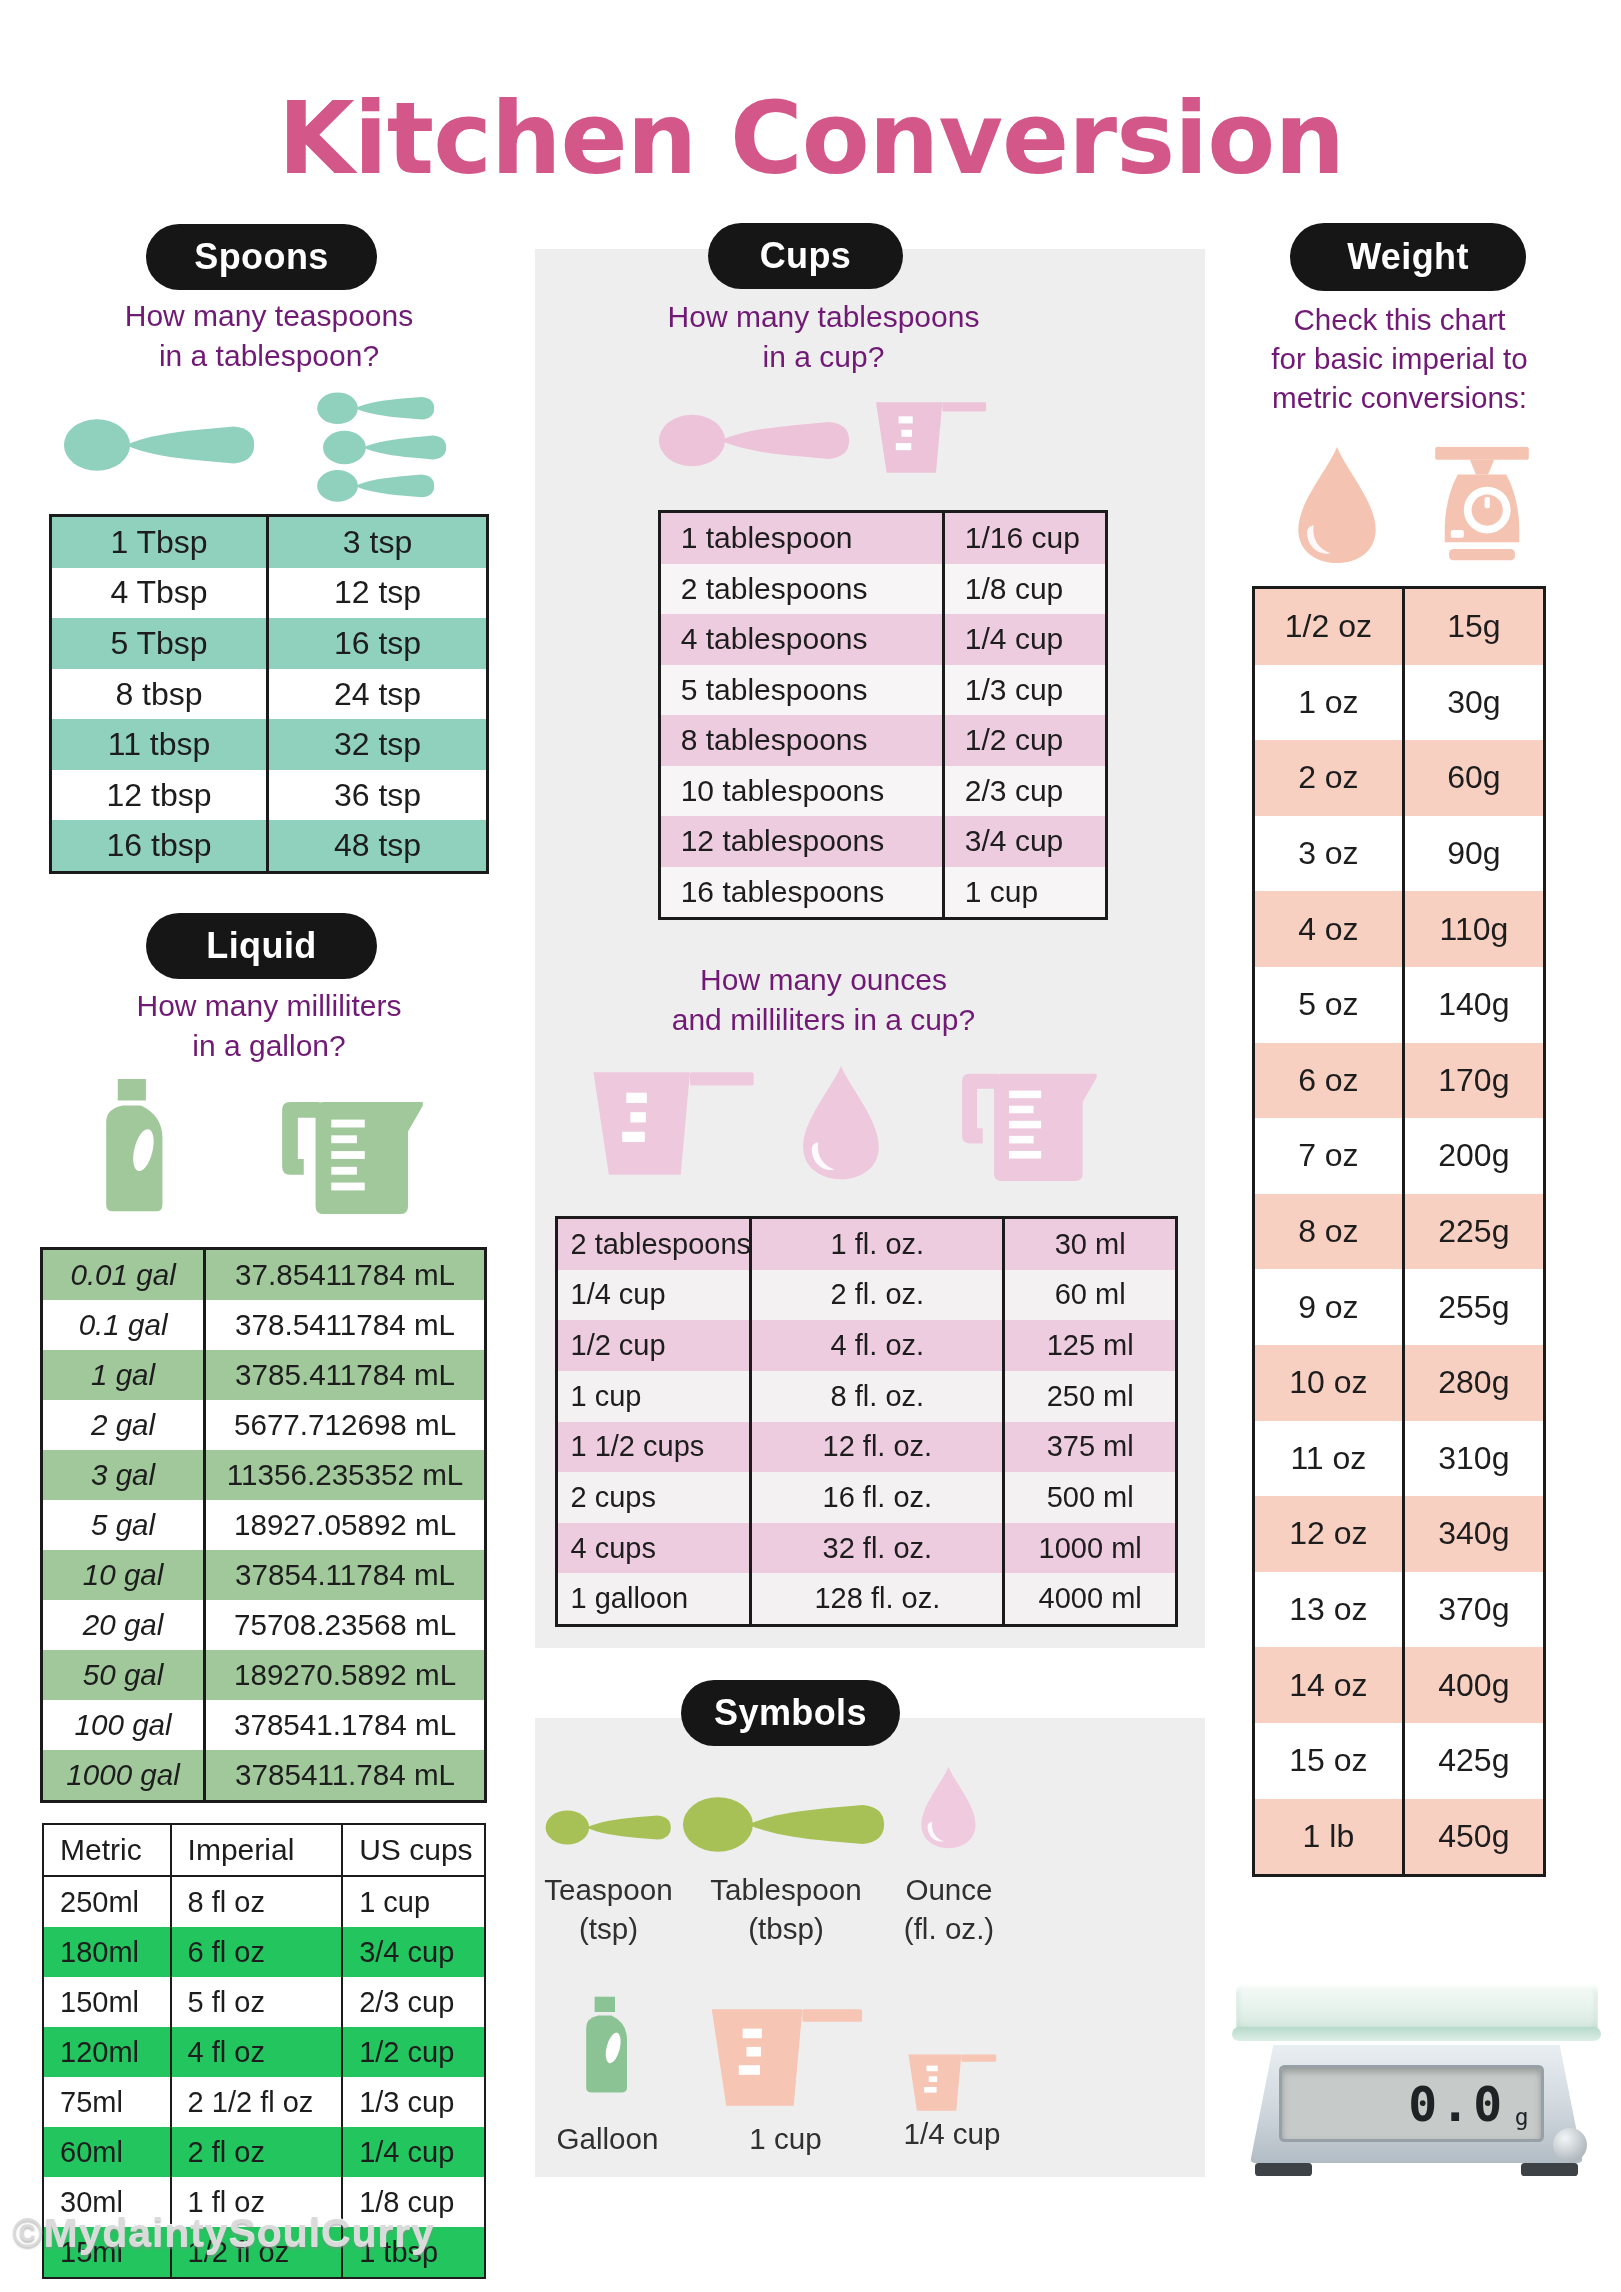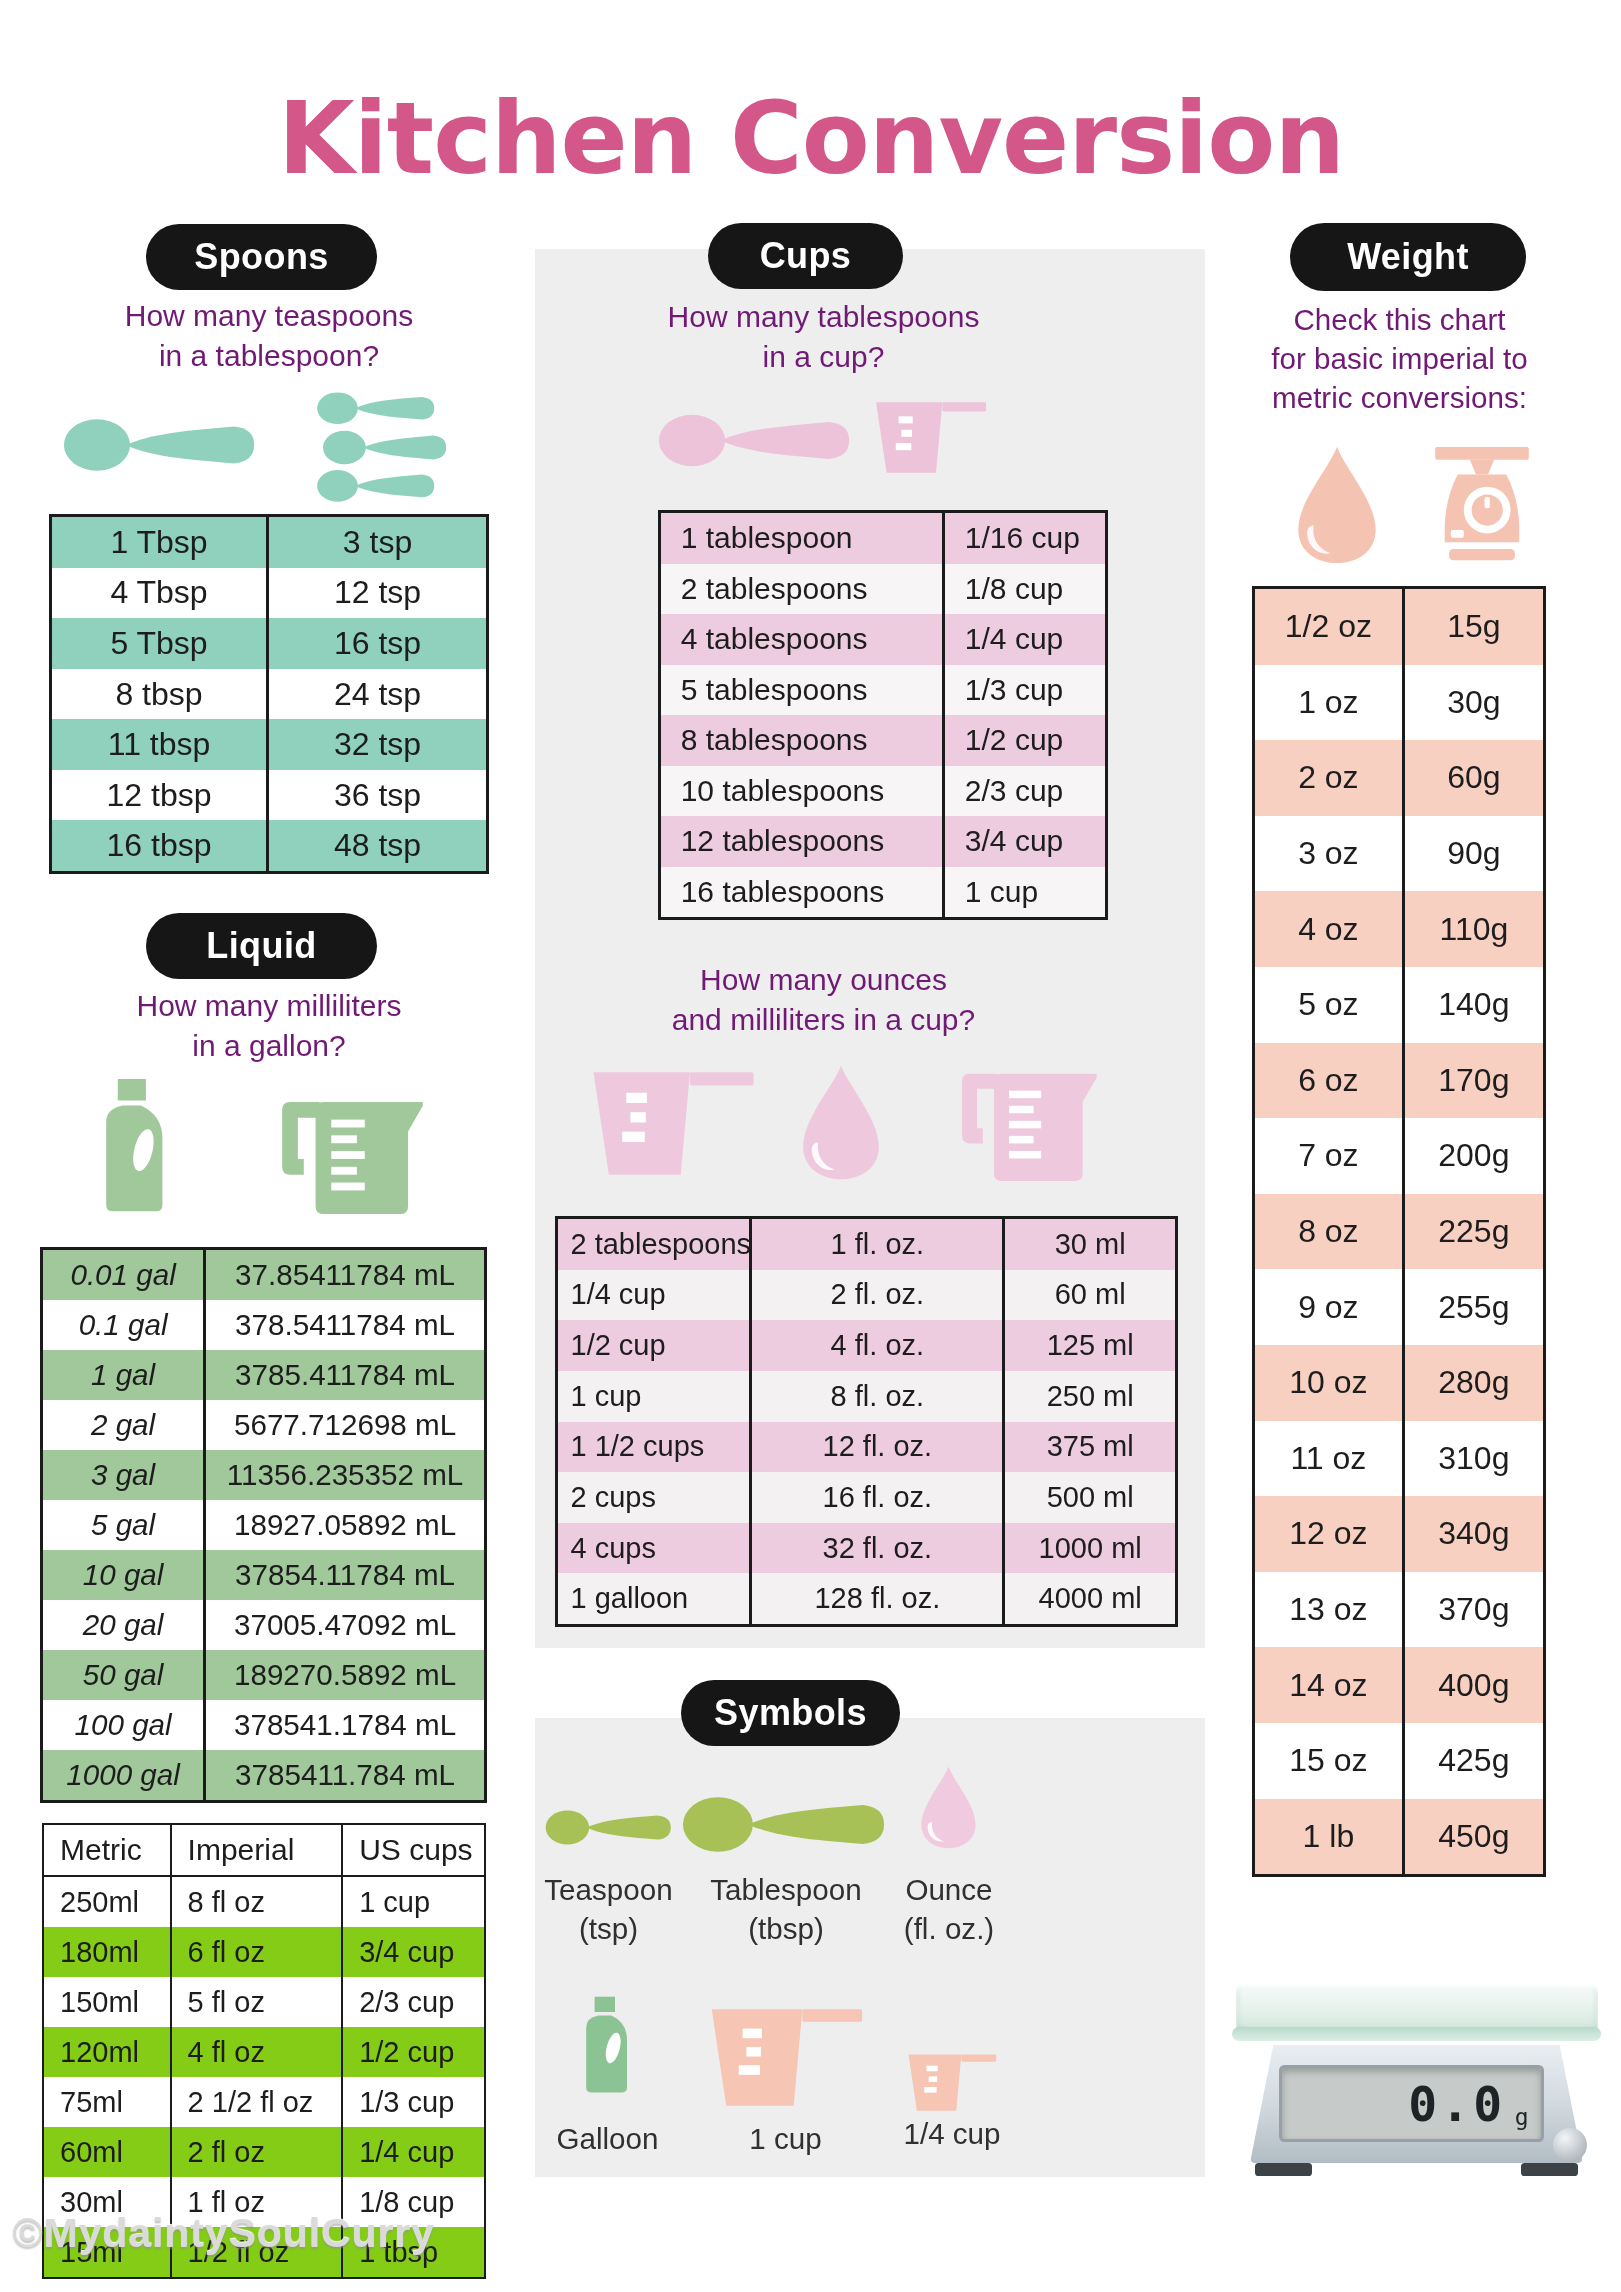--- a/index.html
+++ b/index.html
@@ -44,21 +44,21 @@
   #t-liquid .row:nth-child(odd){background:#a0c89b;}
   #t-liquid .c0{width:37%;font-style:italic;} #t-liquid .c1{width:63%;}
 
   #t-weight{left:1252px;top:586px;width:294px;height:1291px;font-size:32px;}
   #t-weight .row:nth-child(odd){background:#f7d0c2;}
   #t-weight .c0{width:52%;} #t-weight .c1{width:48%;}
 
   #t-metric{left:42px;top:1823px;width:444px;height:456px;font-size:29px;border-width:2.7px;}
   #t-metric .cell:not(:last-child){border-right:2.7px solid #1b1b1b;}
   #t-metric .row.hdr{border-bottom:2.7px solid #1b1b1b;font-size:30px;}
-  #t-metric .row:nth-child(2n+3){background:#84cc16;}
+  #t-metric .row:nth-child(2n+3){background:#22c55e;}
   #t-metric .cell{justify-content:flex-start;padding-left:16px;}
   #t-metric .c0{width:29%;} #t-metric .c1{width:39%;} #t-metric .c2{width:32%;}
 
   
   #scale-photo{position:absolute;left:1225px;top:1970px;width:383px;height:222px;}
   .sp-glass{position:absolute;left:10.7px;top:12.5px;width:362px;height:52px;border-radius:9px;
             background:linear-gradient(180deg,#f6fbf8 0%,#e8f3ee 45%,#cfe5da 100%);
             box-shadow:inset 0 2.7px 3.6px #ffffff, inset 0 -5.4px 7.2px #b8d6c8;}
   .sp-glass-edge{position:absolute;left:7.2px;top:57px;width:369px;height:14.3px;border-radius:7.2px;
             background:linear-gradient(180deg,#b7d9ca,#ddefe7);}
@@ -219,21 +219,21 @@
       <div class="row">
         <div class="cell c0">5 gal</div>
         <div class="cell c1">18927.05892 mL</div>
       </div>
       <div class="row">
         <div class="cell c0">10 gal</div>
         <div class="cell c1">37854.11784 mL</div>
       </div>
       <div class="row">
         <div class="cell c0">20 gal</div>
-        <div class="cell c1">37005.47092 mL</div>
+        <div class="cell c1">75708.23568 mL</div>
       </div>
       <div class="row">
         <div class="cell c0">50 gal</div>
         <div class="cell c1">189270.5892 mL</div>
       </div>
       <div class="row">
         <div class="cell c0">100 gal</div>
         <div class="cell c1">378541.1784 mL</div>
       </div>
       <div class="row">

